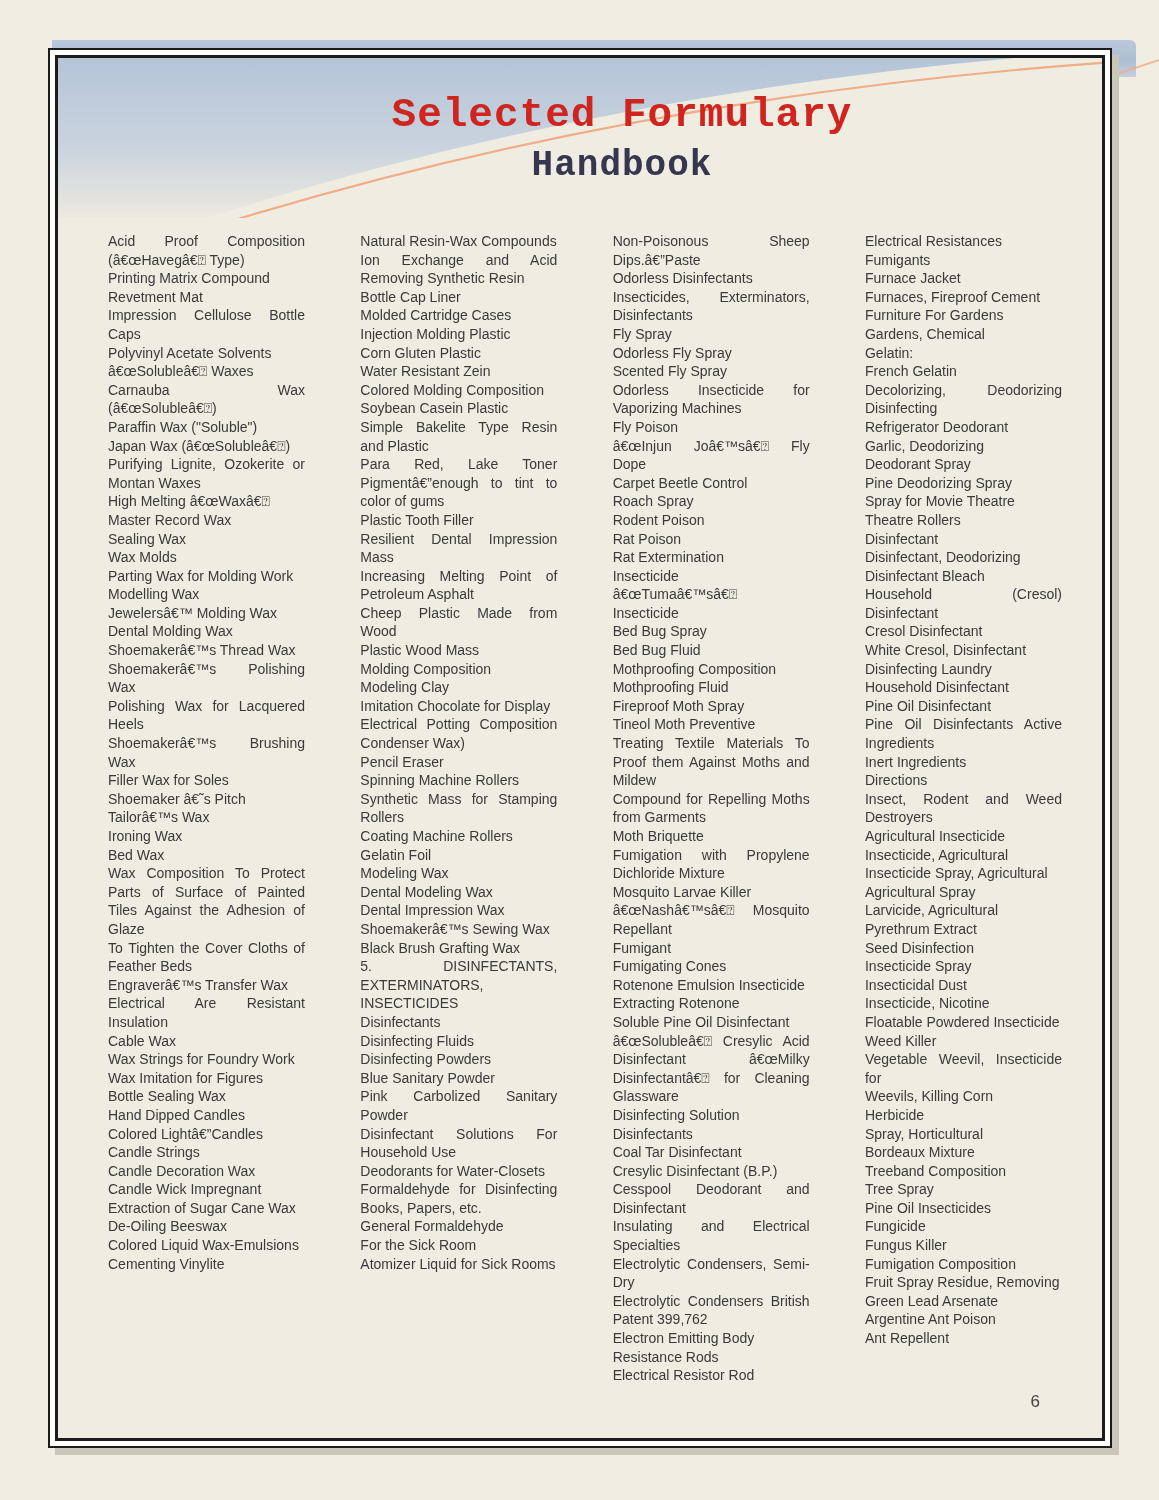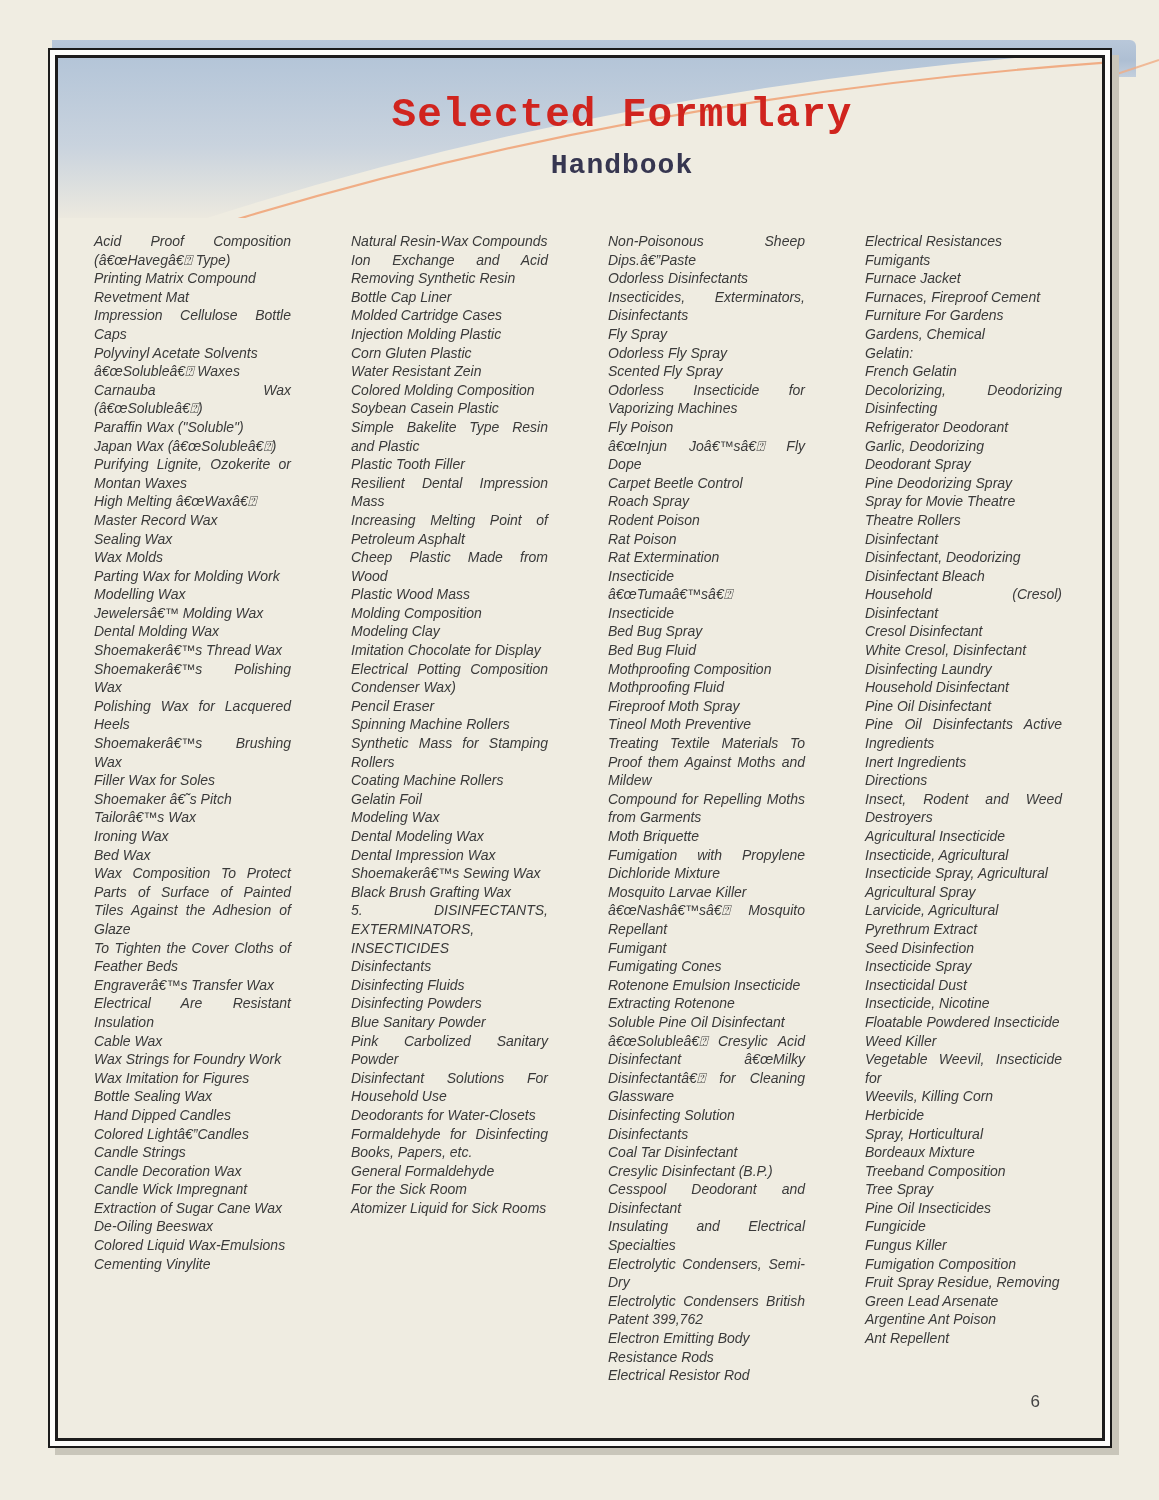--- a/index.html
+++ b/index.html
@@ -41,27 +41,26 @@
     position:absolute;left:0;top:0;width:100%;text-align:center;
     font-family:Liberation Mono, monospace;font-weight:bold;margin-left:42px;
   }
   .title-1{
     margin:34px 0 0 0;
     font-size:41px;line-height:46px;letter-spacing:1px;
     color:#d0241e;
   }
   .title-2{
     margin:6px 0 0 0;
-    font-size:28px;line-height:44px;letter-spacing:1px;
+    font-size:36px;line-height:44px;letter-spacing:1px;
     color:#363650;
   }
   .columns{
     display:flex;justify-content:space-between;
-    padding:14px 40px 0 36px;
-    font-style:italic;
+    padding:14px 40px 0 50px;
   }
   .col{width:197px;}
   .col p{
     margin:0;padding:0;
     font-size:14px;line-height:18.6px;
     color:#3a3a3a;
     text-align:justify;
   }
   .page-number{
     position:absolute;right:62px;bottom:26px;
@@ -152,20 +151,21 @@
             <p>Natural Resin-Wax Compounds</p>
             <p>Ion Exchange and Acid Removing Synthetic Resin</p>
             <p>Bottle Cap Liner</p>
             <p>Molded Cartridge Cases</p>
             <p>Injection Molding Plastic</p>
             <p>Corn Gluten Plastic</p>
             <p>Water Resistant Zein</p>
             <p>Colored Molding Composition</p>
             <p>Soybean Casein Plastic</p>
             <p>Simple Bakelite Type Resin and Plastic</p>
+            <p>Para Red, Lake Toner Pigmentâ€”enough to tint to color of gums</p>
             <p>Plastic Tooth Filler</p>
             <p>Resilient Dental Impression Mass</p>
             <p>Increasing Melting Point of Petroleum Asphalt</p>
             <p>Cheep Plastic Made from Wood</p>
             <p>Plastic Wood Mass</p>
             <p>Molding Composition</p>
             <p>Modeling Clay</p>
             <p>Imitation Chocolate for Display</p>
             <p>Electrical Potting Composition Condenser Wax)</p>
             <p>Pencil Eraser</p>

